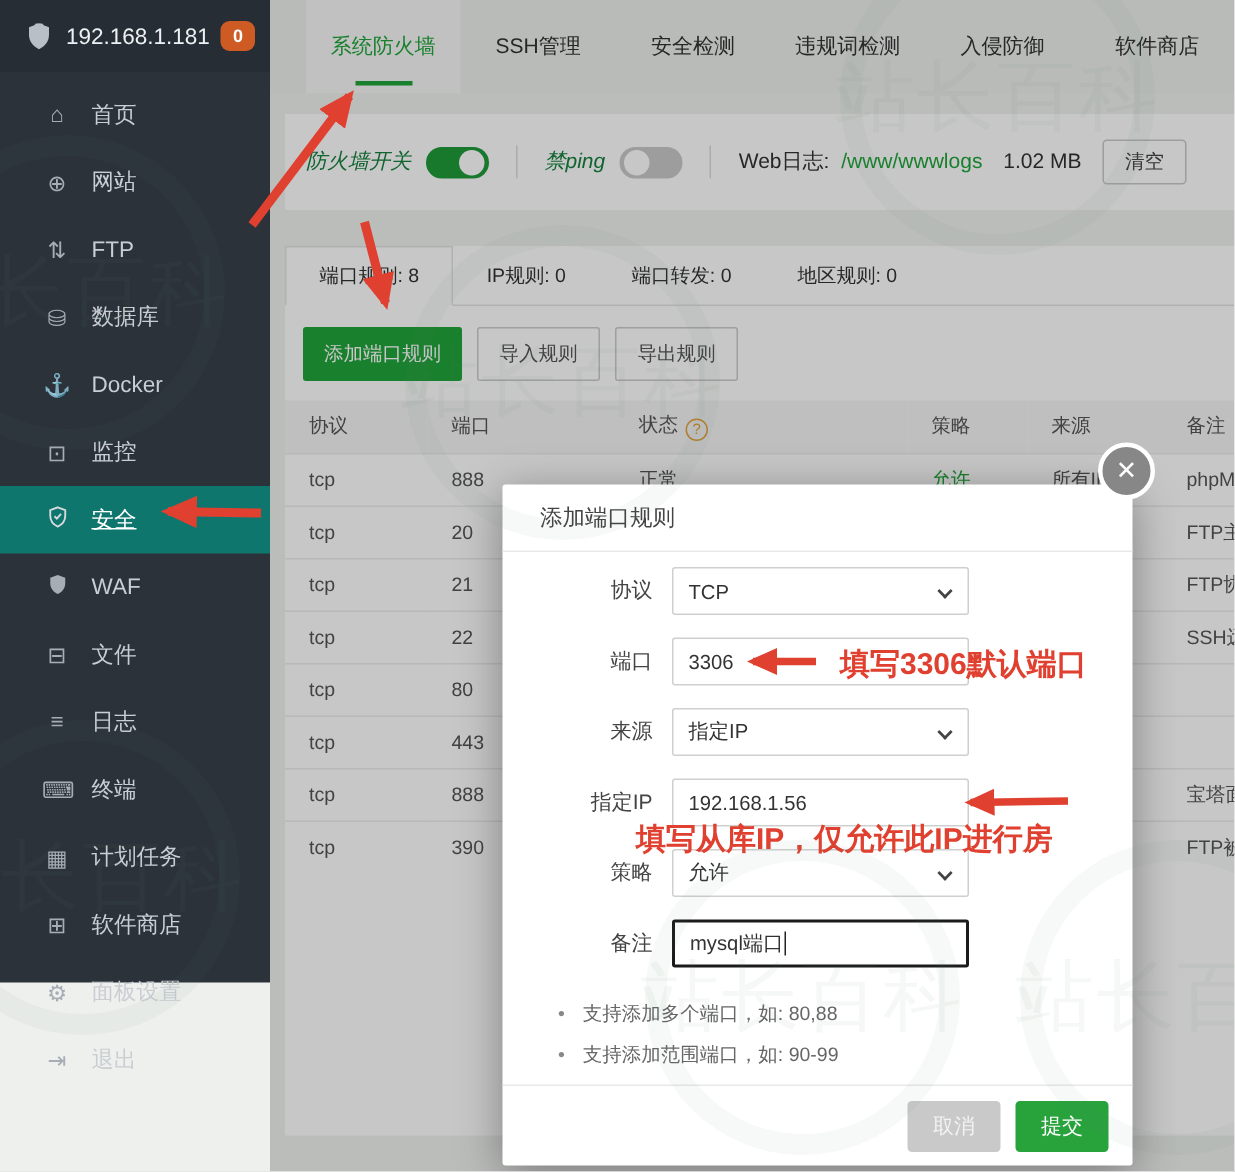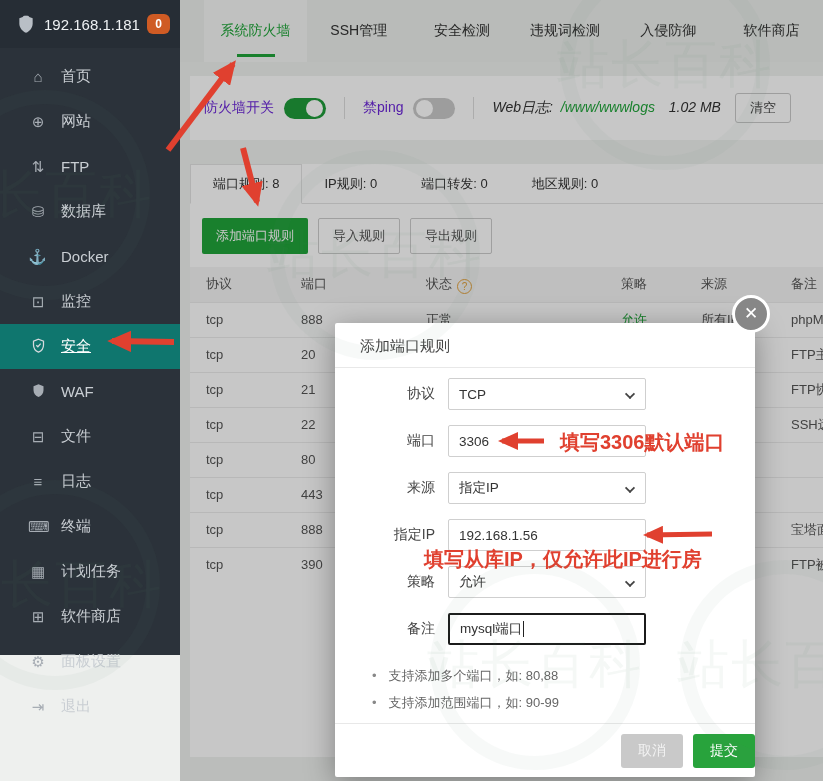--- a/index.html
+++ b/index.html
@@ -20,29 +20,29 @@
   .nav-item.active .nicon { color:#d6dade; }
 
   
   .main { position:absolute; left:180px; top:0; width:643px; height:781px; background:#f0f2f0; }
   .topbar { display:flex; height:62px; background:#edf0ed; padding-left:24px; }
   .top-tab { width:105px; display:flex; align-items:center; justify-content:center; font-size:14px; color:#333; position:relative; cursor:pointer; }
   .top-tab.active { background:#f6f8f6; color:#20a53a; }
   .top-tab.active::after { content:""; position:absolute; left:50%; transform:translateX(-50%); bottom:5px; width:38px; height:3px; background:#20a53a; }
 
   .switch-panel { margin:14px 0 0 10px; height:64px; background:#fff; display:flex; align-items:center; padding:0 14px; }
-  .sw-label { font-size:14px; color:#6d28d9; }
+  .sw-label { font-size:14px; color:#15803d;font-style:italic; }
   .toggle { position:relative; width:42px; height:21px; border-radius:11px; margin-left:10px; cursor:pointer; }
   .toggle.on { background:#1f9c3a; }
   .toggle.off { background:#c9c9c9; }
   .toggle .knob { position:absolute; top:2px; width:17px; height:17px; border-radius:50%; background:#fff; }
   .toggle.on .knob { right:3px; }
   .toggle.off .knob { left:3px; }
   .vdiv { width:1px; height:22px; background:#ddd; margin:0 18px; }
-  .weblog { font-size:14px; color:#333;font-style:italic; }
+  .weblog { font-size:14px; color:#333; }
   .weblog .path { color:#20a53a; margin-left:4px; }
   .weblog .size { color:#333; margin-left:10px; }
   .btn-clear { margin-left:14px; border:1px solid #c9c9c9; background:#fff; color:#444; font-size:13px; padding:5px 14px; border-radius:3px; cursor:pointer; }
 
   .rules-card { margin-left:10px; margin-top:24px; background:#fff; height:593px; }
   .rule-tabs { display:flex; height:40px; border-bottom:1px solid #e3e3e3; align-items:stretch; }
   .rule-tab { display:flex; align-items:center; padding:0 22px; font-size:13px; color:#333; cursor:pointer; position:relative; }
   .rule-tab.active { border:1px solid #e3e3e3; border-bottom:1px solid #fff; margin-bottom:-1px; background:#fff; }
   .actions { display:flex; gap:10px; margin:14px 0 0 12px; }
   .btn-green { background:#20a53a; color:#fff; border:none; font-size:13px; padding:8px 14px; border-radius:2px; cursor:pointer; }
@@ -64,21 +64,21 @@
   .field { display:flex; align-items:center; margin-bottom:15px; }
   .field .flabel { width:100px; text-align:right; margin-right:13px; font-size:14px; color:#444; }
   .input-box { position:relative; width:198px; height:32px; border:1px solid #cfcfcf; border-radius:2px; display:flex; align-items:center; padding:0 10px; font-size:13.5px; color:#333; background:#fff; cursor:text; }
   .input-box.select { cursor:pointer; }
   .input-box.focused { border:2px solid #1b1b1b; }
   .chev { position:absolute; right:11px; top:11px; width:8px; height:8px; border-right:2px solid #444; border-bottom:2px solid #444; transform:rotate(45deg) scale(0.9); transform-origin:center; }
   .caret { width:1px; height:16px; background:#222; margin-left:1px; }
   .tips { margin-top:17px; }
   .tip { display:flex; align-items:center; padding-left:37px; font-size:13px; color:#666; height:27px; }
   .tip .dot { color:#888; margin-right:12px; font-size:13px; }
-  .modal-footer { position:absolute; left:0; bottom:0; width:100%; height:54px; border-top:1px solid #e8e8e8; display:flex; align-items:center; justify-content:flex-end; gap:10px; }
+  .modal-footer { position:absolute; left:0; bottom:0; width:100%; height:54px; border-top:1px solid #e8e8e8; display:flex; align-items:center; justify-content:flex-end; padding-right:16px; gap:10px; }
   .btn-cancel { background:#c9c9c9; color:#f2f2f2; border:none; font-size:14px; padding:8px 17px; border-radius:3px; cursor:pointer; }
   .btn-submit { background:#28a33c; color:#fff; border:none; font-size:14px; padding:8px 17px; border-radius:3px; cursor:pointer; }
 
   
   .anno-layer { position:absolute; left:0; top:0; width:823px; height:781px; z-index:30; pointer-events:none; }
   .anno-text { position:absolute; color:#e0402f; font-size:20px; font-weight:bold; white-space:nowrap; }
 
   
   .wm-layer { position:absolute; left:0; top:0; width:823px; height:781px; z-index:40; pointer-events:none; }
   .wm { position:absolute; width:210px; height:210px; border:14px solid rgba(90,130,110,0.05); border-radius:50%; display:flex; align-items:center; justify-content:center; }

